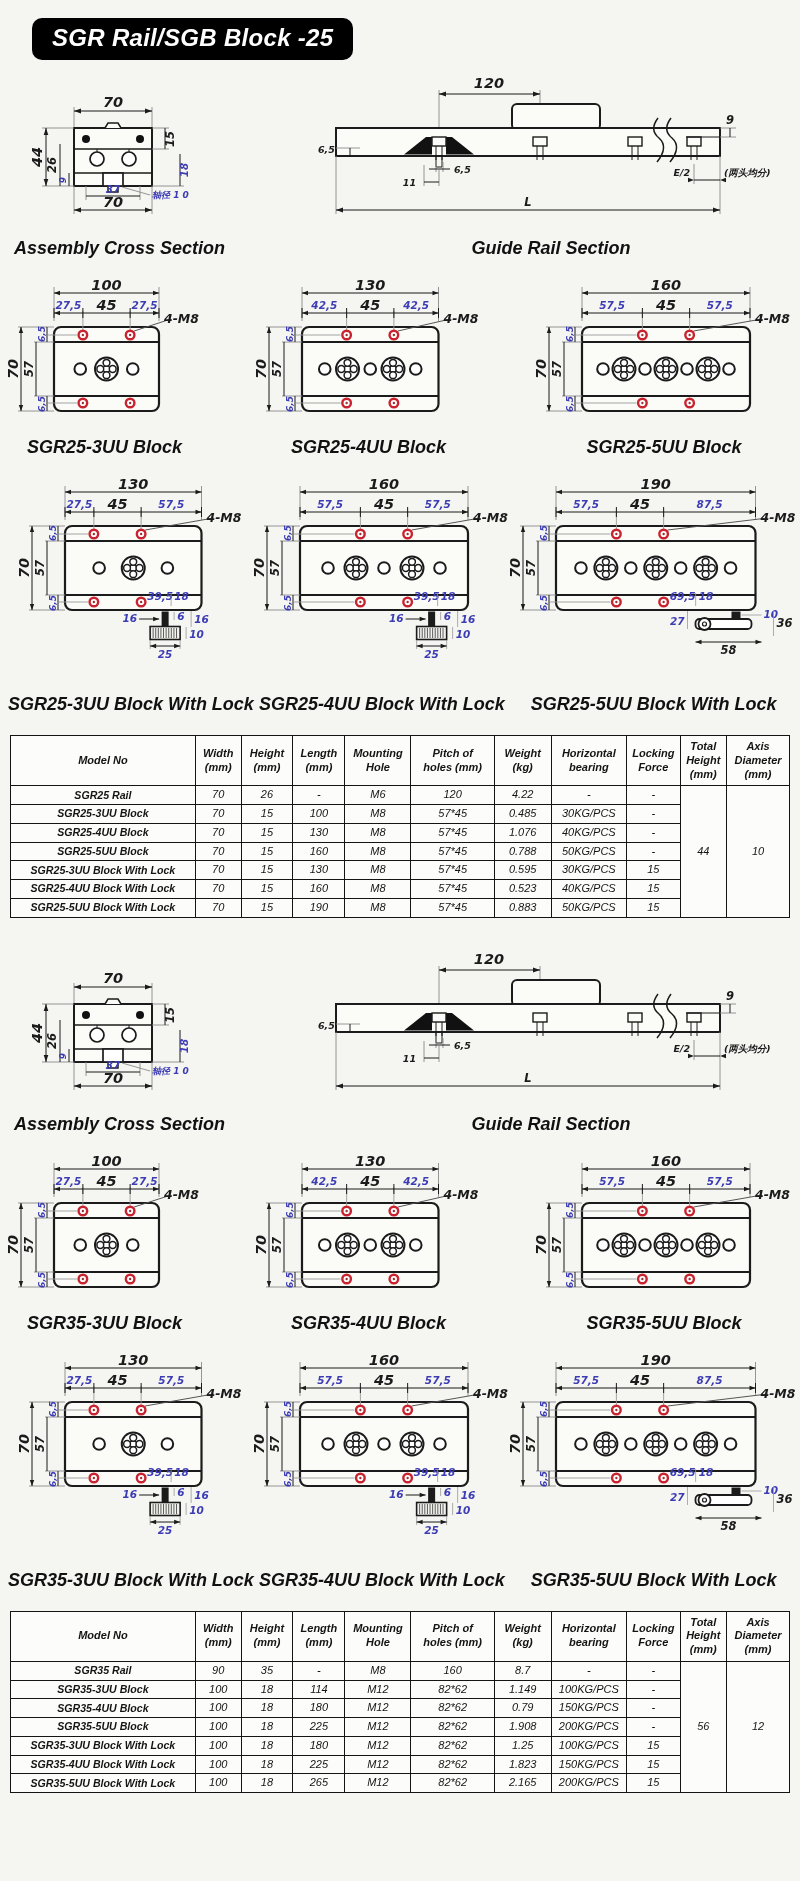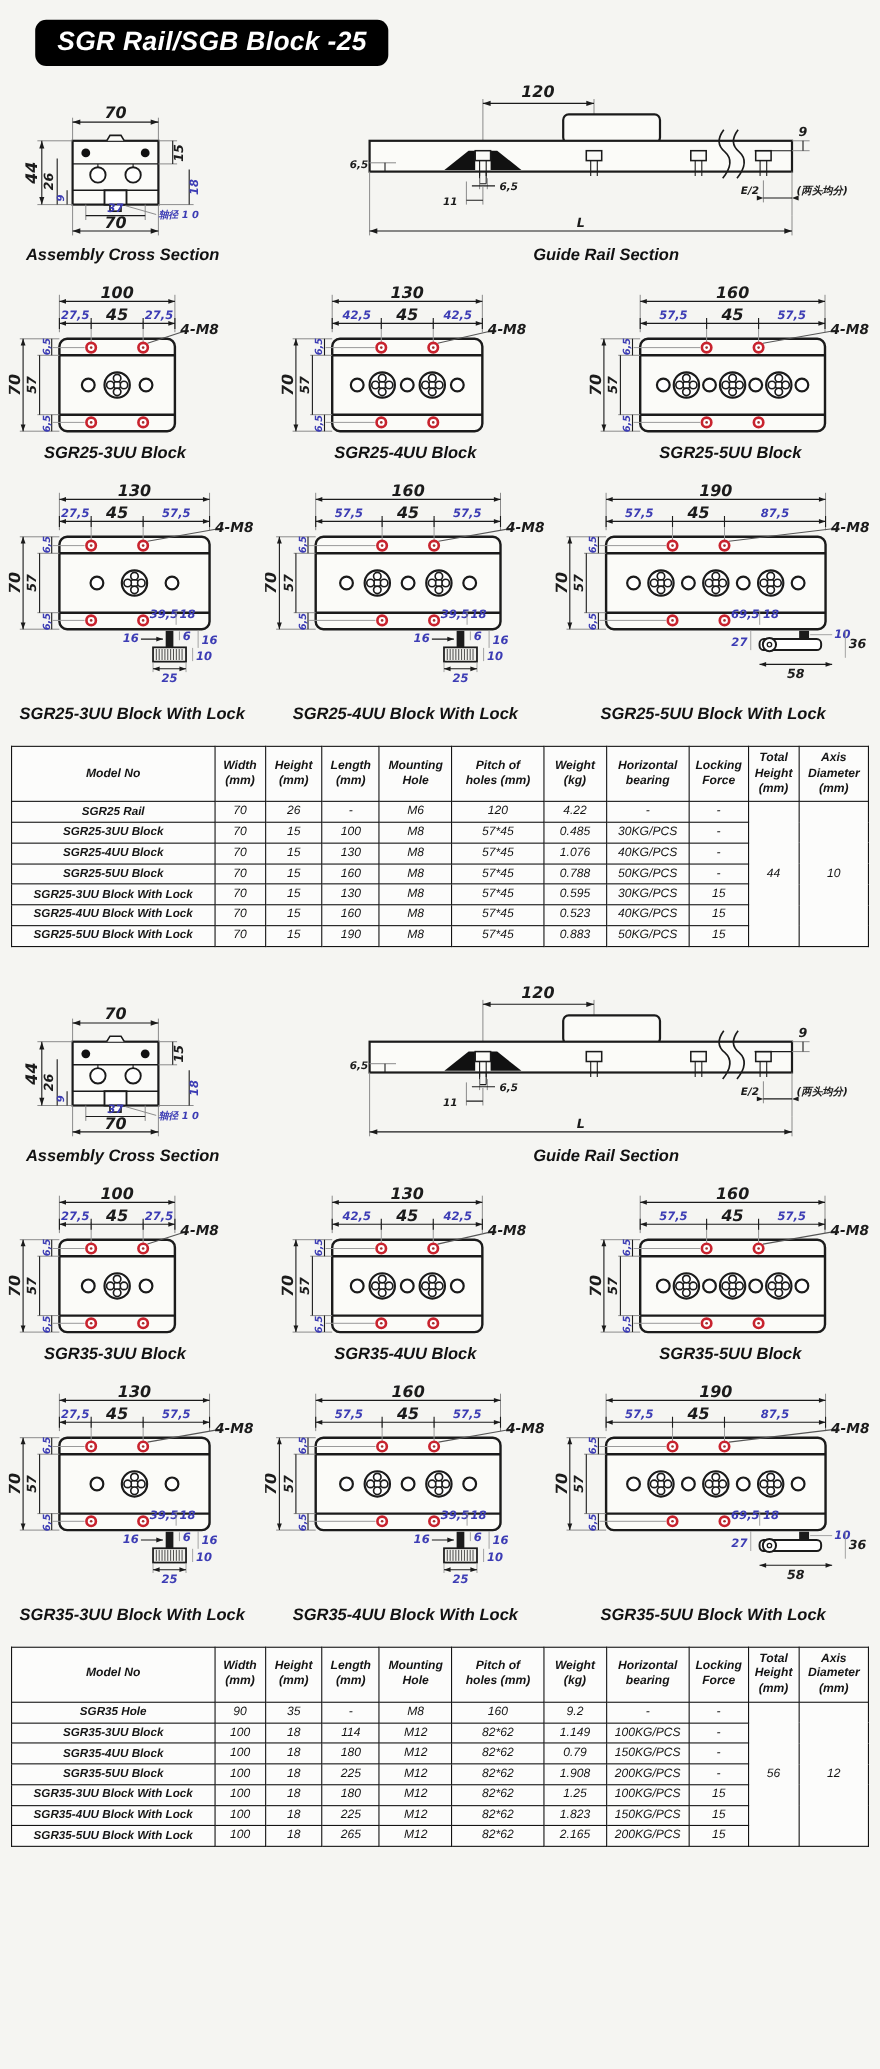--- a/index.html
+++ b/index.html
@@ -2,21 +2,21 @@
 <html><head>
 <meta charset="utf-8">
 <style>
   html,body{margin:0;padding:0;}
   body{width:800px;background:#f5f5f2;font-family:"Liberation Sans",sans-serif;color:#141414;}
   .section{padding:12px 6px 16px;font-style:italic;}
   .title-badge{display:inline-block;margin:6px 0 10px 26px;background:#000;color:#fff;font-weight:bold;
     font-size:24px;padding:6px 20px 8px;border-radius:10px;letter-spacing:.3px;}
   .toprow{display:flex;justify-content:space-between;align-items:flex-end;padding:0 8px;}
   .fig{display:flex;flex-direction:column;align-items:center;}
-  .fig-caption{font-weight:bold;font-size:15px;margin-top:3px;white-space:nowrap;color:#111;}
+  .fig-caption{font-weight:bold;font-size:18px;margin-top:18px;white-space:nowrap;color:#111;}
   .blockrow{display:flex;justify-content:space-between;align-items:flex-end;margin-top:18px;padding:0 2px;}
   .spec-table{width:99%;margin:20px auto 0;border-collapse:collapse;background:#fcfcfb;table-layout:fixed;}
   .spec-table th,.spec-table td{border:1.5px solid #141414;text-align:center;vertical-align:middle;
     padding:2px 1px;font-size:11px;line-height:1.25;overflow:hidden;}
   .spec-table th{font-weight:bold;padding:4px 1px;}
   .spec-table td.model{font-weight:bold;font-size:10.6px;}
   svg{display:block;}
   svg text{font-family:"DejaVu Sans","Liberation Sans",sans-serif;}
   .dm{font-size:14.5px;font-weight:bold;fill:#1b1b1b;}
   .ds{font-size:11.5px;font-weight:bold;fill:#1b1b1b;}
@@ -1405,27 +1405,27 @@
             <th>Pitch of<br>holes (mm)</th>
             <th>Weight<br>(kg)</th>
             <th>Horizontal<br>bearing</th>
             <th>Locking<br>Force</th>
             <th>Total<br>Height<br>(mm)</th>
             <th>Axis<br>Diameter<br>(mm)</th>
           </tr>
         </thead>
     <tbody>
           <tr>
-            <td class="model">SGR35 Hole</td>
+            <td class="model">SGR35 Rail</td>
             <td>90</td>
             <td>35</td>
             <td>-</td>
             <td>M8</td>
             <td>160</td>
-            <td>9.2</td>
+            <td>8.7</td>
             <td>-</td>
             <td>-</td>
             <td rowspan="7">56</td>
             <td rowspan="7">12</td>
           </tr>
           <tr>
             <td class="model">SGR35-3UU Block</td>
             <td>100</td>
             <td>18</td>
             <td>114</td>

